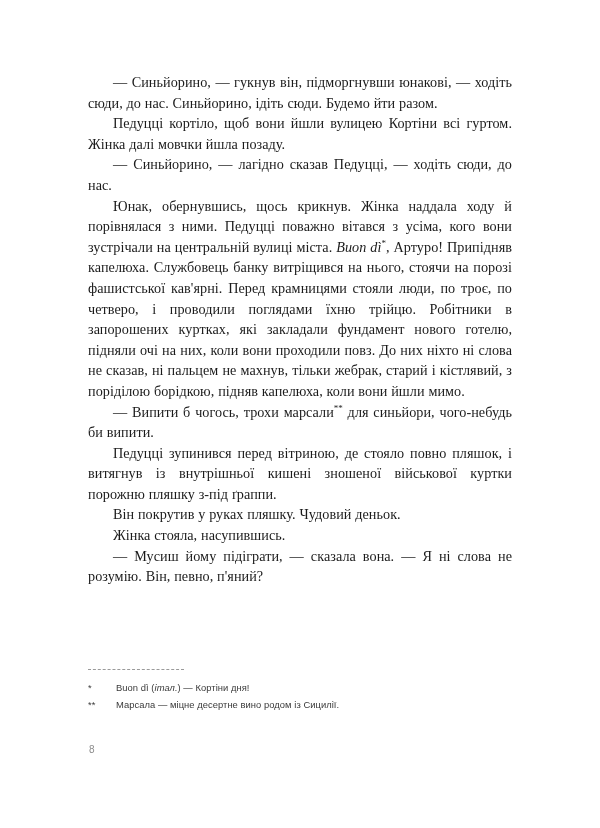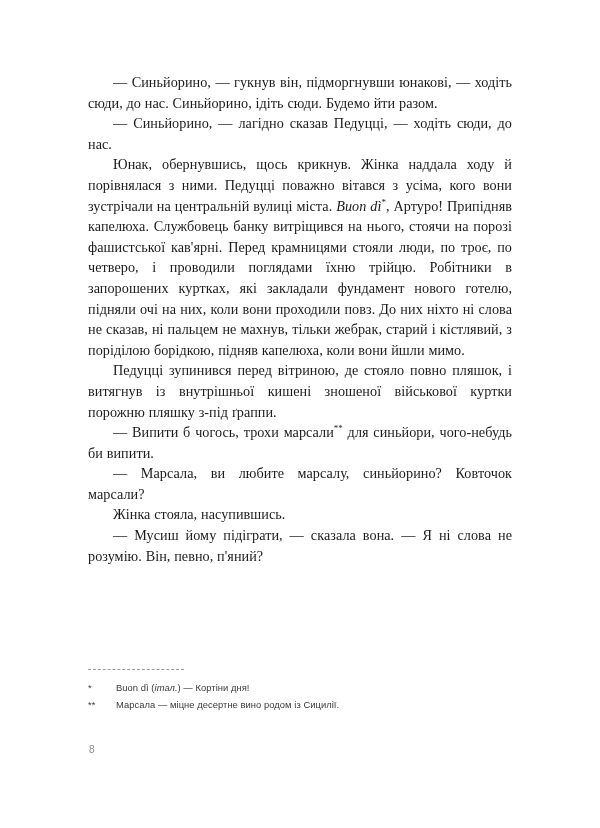--- a/index.html
+++ b/index.html
@@ -94,31 +94,32 @@
 </style>
 </head>
 <body>
 
 <div class="page">
 
   <div class="text-block">
 
     <p class="para">— Синьйорино, — гукнув він, підморгнувши юнакові, — ходіть сюди, до нас. Синьйорино, ідіть сюди. Будемо йти разом.</p>
 
+    <p class="para">Педуцці кортіло, щоб вони йшли вулицею Кортіни всі гуртом. Жінка далі мовчки йшла позаду.</p>
 
     <p class="para">— Синьйорино, — лагідно сказав Педуцці, — ходіть сюди, до нас.</p>
 
     <p class="para"><span>Юнак, обернувшись, щось крикнув. Жінка наддала ходу й порівнялася з ними. Педуцці поважно вітався з усіма, кого вони зустрічали на центральній вулиці міста. </span><i>Buon dì</i><sup class="fn">*</sup><span>, Артуро! Припідняв капелюха. Службовець банку витріщився на нього, стоячи на порозі фашистської кав'ярні. Перед крамницями стояли люди, по троє, по четверо, і проводили поглядами їхню трійцю. Робітники в запорошених куртках, які закладали фундамент нового готелю, підняли очі на них, коли вони проходили повз. До них ніхто ні слова не сказав, ні пальцем не махнув, тільки жебрак, старий і кістлявий, з поріділою борідкою, підняв капелюха, коли вони йшли мимо.</span></p>
 
+    <p class="para"><span>— Випити б чогось, трохи марсали</span><sup class="fn">**</sup><span> для синьйори, чого-небудь би випити.</span></p>
+
     <p class="para">Педуцці зупинився перед вітриною, де стояло повно пляшок, і витягнув із внутрішньої кишені зношеної військової куртки порожню пляшку з-під ґраппи.</p>
 
-    <p class="para"><span>— Випити б чогось, трохи марсали</span><sup class="fn">**</sup><span> для синьйори, чого-небудь би випити.</span></p>
+    <p class="para">Він покрутив у руках пляшку. Чудовий деньок.</p>
 
-
-    <p class="para">— Марсала, ви любите марсалу, синьйорино? Ковточок марсали?</p>
 
     <p class="para">Жінка стояла, насупившись.</p>
 
     <p class="para">— Мусиш йому підіграти, — сказала вона. — Я ні слова не розумію. Він, певно, п'яний?</p>
 
   </div>
 
   <div class="footnotes">
     <div class="fn-rule"></div>
 

